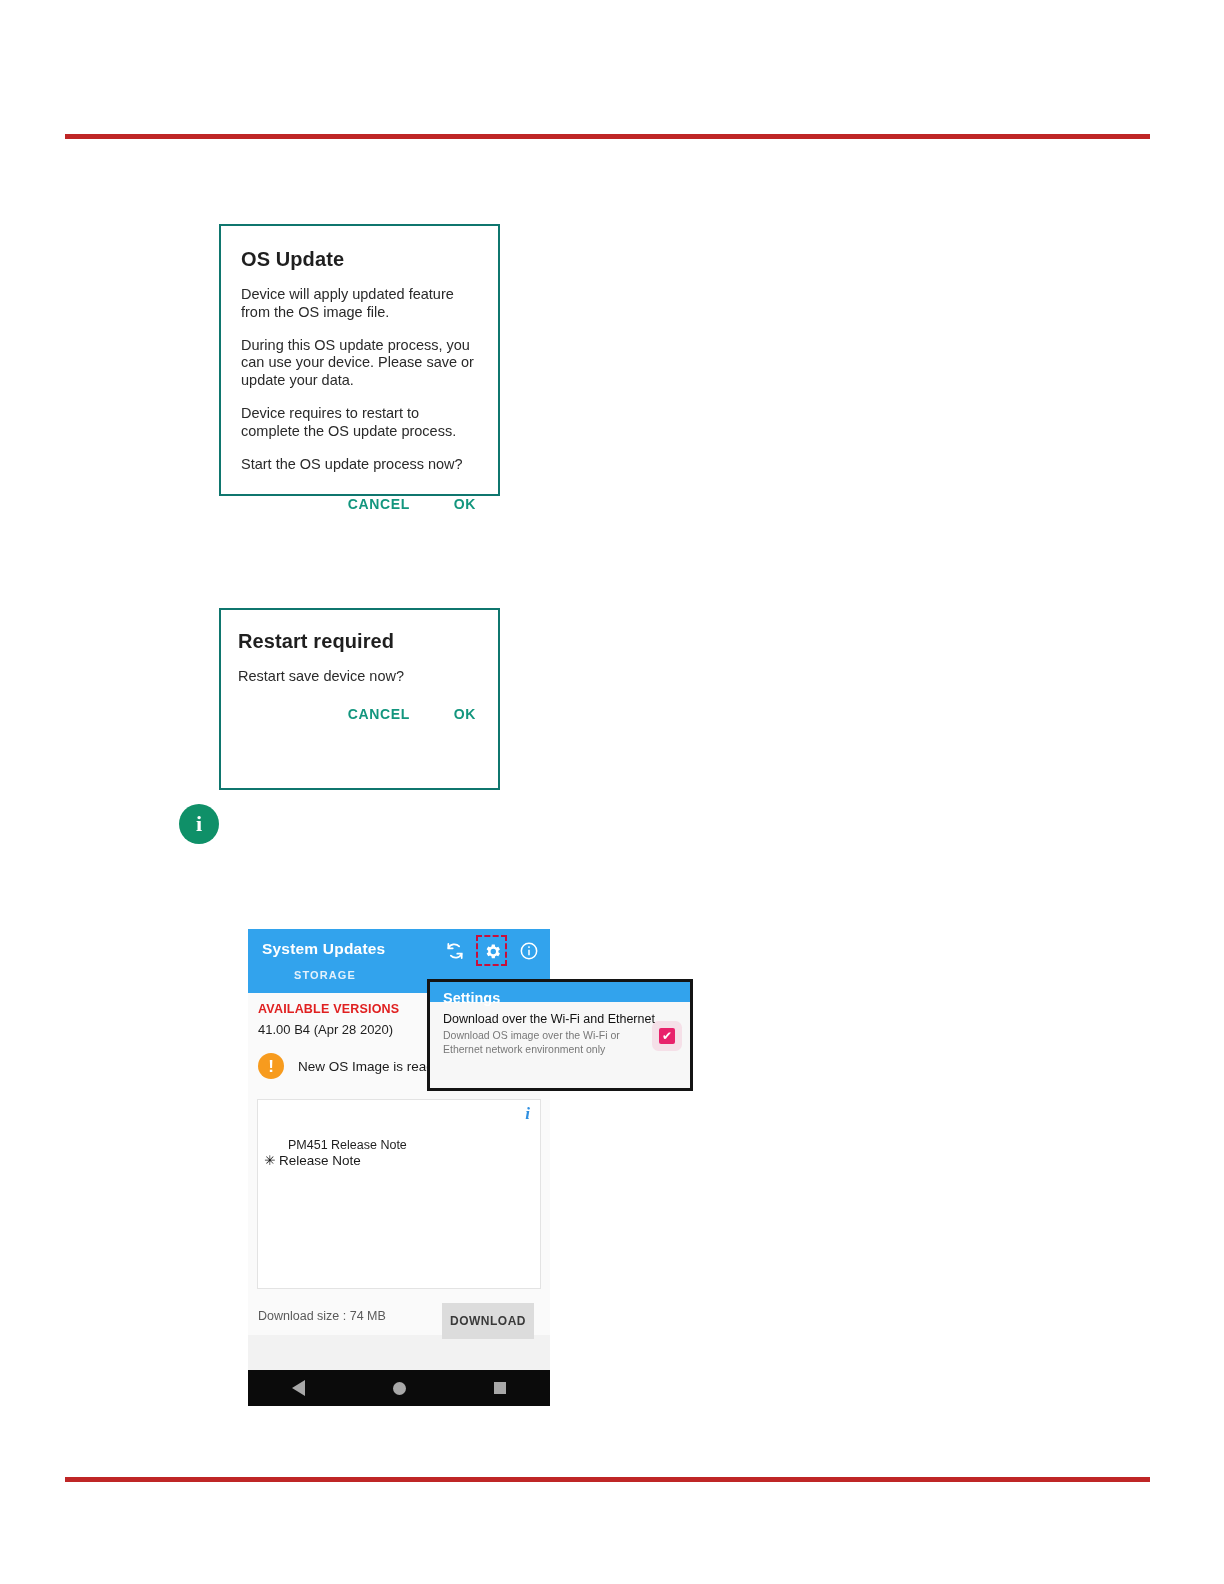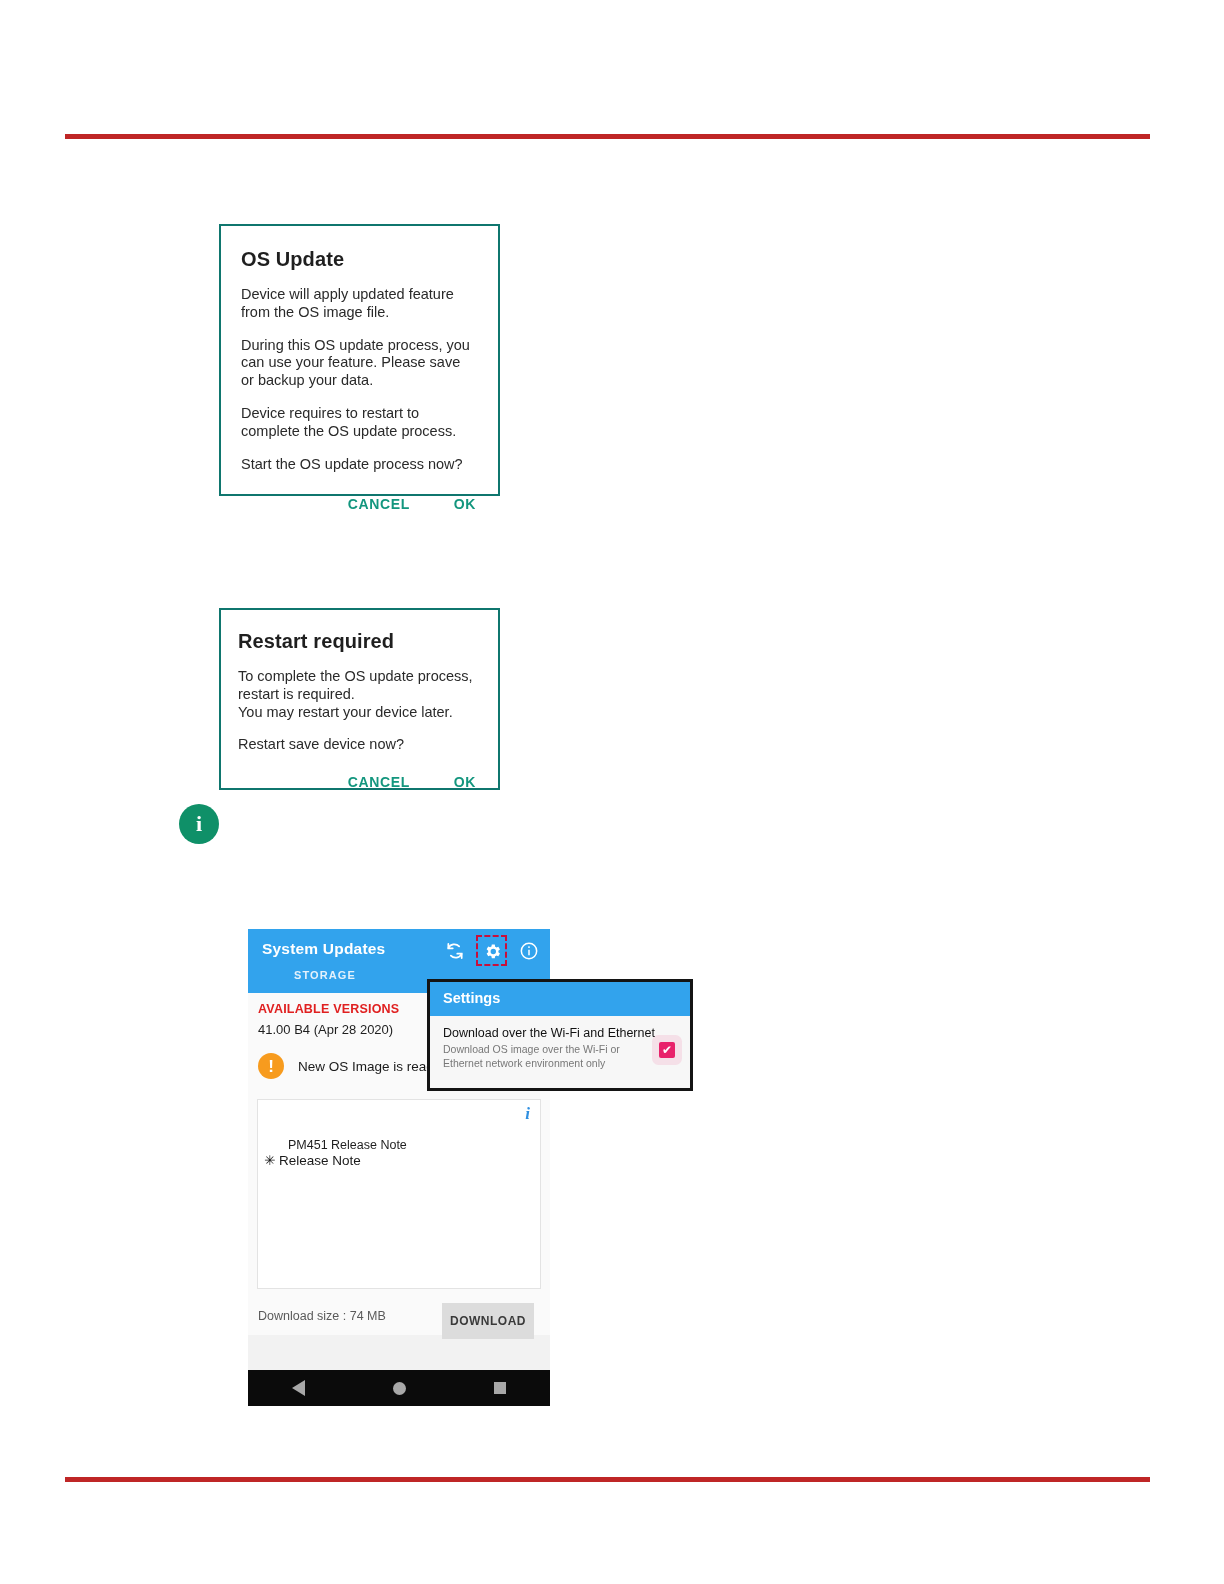--- a/index.html
+++ b/index.html
@@ -184,21 +184,21 @@
 
   
   #settings-popup{
     position:absolute;left:427px;top:979px;
     width:266px;height:112px;
     background:#f7f7f7;
     border:3px solid #141414;
     box-sizing:border-box;
   }
   #settings-header{
-    height:34px;background:#32a3ed;position:relative;
+    height:20px;background:#32a3ed;position:relative;
   }
   #settings-title{
     position:absolute;left:13px;top:8px;
     color:#ffffff;font-size:14.5px;font-weight:bold;
   }
   #settings-row{position:relative;padding:10px 12px 0 13px;}
   #setting-label{
     font-size:12.5px;color:#111111;
   }
   #setting-desc{
@@ -218,33 +218,31 @@
 </style>
 </head>
 <body>
 
 <div class="page-rule" id="rule-top"></div>
 <div class="page-rule" id="rule-bottom"></div>
 
 <div class="dialog" id="dialog-os-update">
   <div class="dlg-title">OS Update</div>
   <div class="dlg-para">Device will apply updated feature from the OS image file.</div>
-  <div class="dlg-para">During this OS update process, you can use your feature. Please save or backup your data.</div>
+  <div class="dlg-para">During this OS update process, you can use your device. Please save or update your data.</div>
   <div class="dlg-para">Device requires to restart to complete the OS update process.</div>
   <div class="dlg-para">Start the OS update process now?</div>
   <div class="dlg-actions">
     <span class="dlg-btn">CANCEL</span>
     <span class="dlg-btn">OK</span>
   </div>
 </div>
 
 <div class="dialog" id="dialog-restart">
   <div class="dlg-title">Restart required</div>
-  <div class="dlg-para" style="white-space:pre-line">To complete the OS update process, restart is required.
-You may restart your device later.</div>
   <div class="dlg-para">Restart save device now?</div>
   <div class="dlg-actions">
     <span class="dlg-btn">CANCEL</span>
     <span class="dlg-btn">OK</span>
   </div>
 </div>
 
 <div id="info-badge">
   <span class="glyph">i</span>
 </div>

